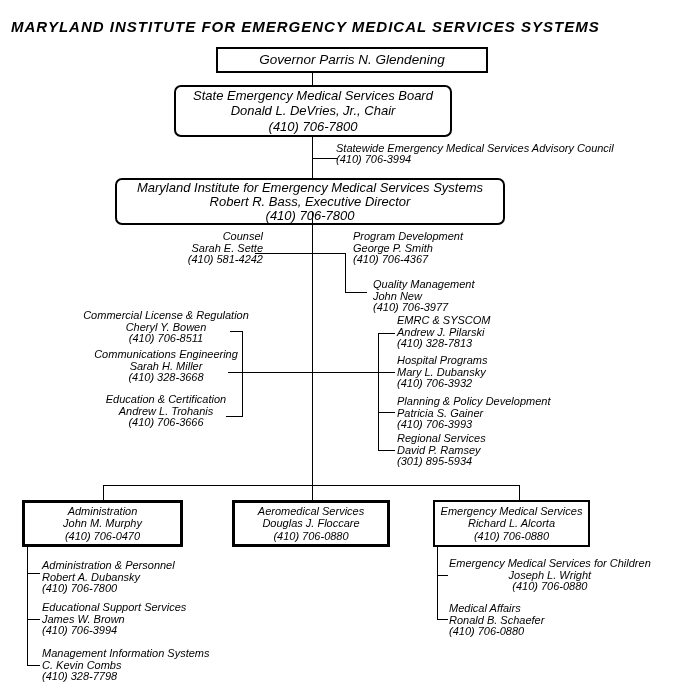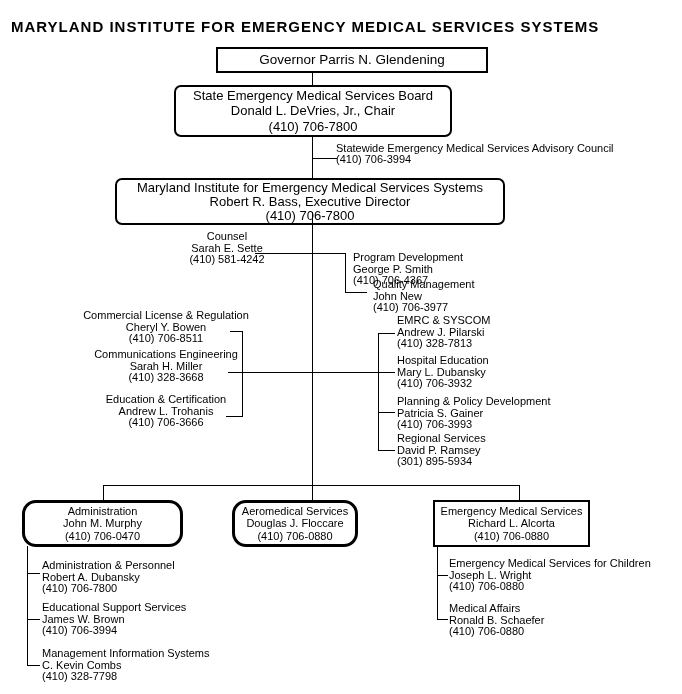--- a/index.html
+++ b/index.html
@@ -1,24 +1,24 @@
 <!DOCTYPE html>
 <html><head>
 <meta charset="utf-8">
 <style>
   html,body{margin:0;padding:0;background:#ffffff;}
   body{width:682px;height:694px;font-family:"Liberation Sans",sans-serif;color:#000;}
-  .chart{position:relative;width:682px;height:694px;background:#fff;overflow:hidden;}
+  .chart{position:relative;width:682px;height:694px;background:#fff;overflow:hidden;font-style:italic;}
   .page-title{position:absolute;left:11px;top:18px;font-size:15px;font-weight:bold;letter-spacing:1px;white-space:nowrap;}
   .box{position:absolute;box-sizing:border-box;border:2px solid #000;background:#fff;
        display:flex;flex-direction:column;justify-content:center;text-align:center;z-index:2;}
   .box.big{font-size:13px;line-height:15px;border-radius:7px;}
   .box.gov{font-size:13.5px;line-height:16px;margin-left:39px;}
   .box.small{font-size:11px;line-height:12.6px;}
-  .box.thick{border-width:3px;border-radius:14px;}
+  .box.thick{border-width:3px;}
   .ann{position:absolute;font-size:11px;line-height:11.5px;white-space:nowrap;z-index:2;}
   .ann.center{text-align:center;}
   .h,.v{position:absolute;background:#000;z-index:1;}
   .h{height:1px;}
   .v{width:1px;}
   .over{z-index:3;}
 </style>
 </head>
 <body>
 
@@ -40,27 +40,27 @@
     <div>Statewide Emergency Medical Services Advisory Council</div>
     <div>(410) 706-3994</div>
   </div>
 
   <div class="box big" style="left:115px;top:178px;width:390px;height:47px;line-height:14px;">
     <div>Maryland Institute for Emergency Medical Services Systems</div>
     <div>Robert R. Bass, Executive Director</div>
     <div>(410) 706-7800</div>
   </div>
 
-  <div class="ann center" style="left:167px;top:231px;width:120px;">
+  <div class="ann center" style="left:143px;top:231px;width:120px;text-align:right;">
     <div>Counsel</div>
     <div>Sarah E. Sette</div>
     <div>(410) 581-4242</div>
   </div>
 
-  <div class="ann" style="left:353px;top:231px;margin-top:21px;">
+  <div class="ann" style="left:353px;top:231px;">
     <div>Program Development</div>
     <div>George P. Smith</div>
     <div>(410) 706-4367</div>
   </div>
 
   <div class="ann" style="left:373px;top:267px;margin-top:12px;">
     <div>Quality Management</div>
     <div>John New</div>
     <div>(410) 706-3977</div>
   </div>
@@ -83,21 +83,21 @@
     <div>(410) 706-3666</div>
   </div>
 
   <div class="ann" style="left:397px;top:315px;">
     <div>EMRC &amp; SYSCOM</div>
     <div>Andrew J. Pilarski</div>
     <div>(410) 328-7813</div>
   </div>
 
   <div class="ann" style="left:397px;top:355px;">
-    <div>Hospital Education</div>
+    <div>Hospital Programs</div>
     <div>Mary L. Dubansky</div>
     <div>(410) 706-3932</div>
   </div>
 
   <div class="ann" style="left:397px;top:396px;">
     <div>Planning &amp; Policy Development</div>
     <div>Patricia S. Gainer</div>
     <div>(410) 706-3993</div>
   </div>
 
@@ -106,21 +106,21 @@
     <div>David P. Ramsey</div>
     <div>(301) 895-5934</div>
   </div>
 
   <div class="box small thick" style="left:22px;top:500px;width:161px;height:47px;">
     <div>Administration</div>
     <div>John M. Murphy</div>
     <div>(410) 706-0470</div>
   </div>
 
-  <div class="box small thick" style="left:232px;top:500px;width:126px;height:47px;">
+  <div class="box small thick" style="left:232px;top:500px;width:158px;height:47px;">
     <div>Aeromedical Services</div>
     <div>Douglas J. Floccare</div>
     <div>(410) 706-0880</div>
   </div>
 
   <div class="box small" style="left:433px;top:500px;width:157px;height:47px;">
     <div>Emergency Medical Services</div>
     <div>Richard L. Alcorta</div>
     <div>(410) 706-0880</div>
   </div>
@@ -136,21 +136,21 @@
     <div>James W. Brown</div>
     <div>(410) 706-3994</div>
   </div>
 
   <div class="ann" style="left:42px;top:648px;">
     <div>Management Information Systems</div>
     <div>C. Kevin Combs</div>
     <div>(410) 328-7798</div>
   </div>
 
-  <div class="ann" style="left:449px;top:558px;">
+  <div class="ann" style="left:449px;top:558px;text-align:center;">
     <div>Emergency Medical Services for Children</div>
     <div>Joseph L. Wright</div>
     <div>(410) 706-0880</div>
   </div>
 
   <div class="ann" style="left:449px;top:603px;">
     <div>Medical Affairs</div>
     <div>Ronald B. Schaefer</div>
     <div>(410) 706-0880</div>
   </div>

